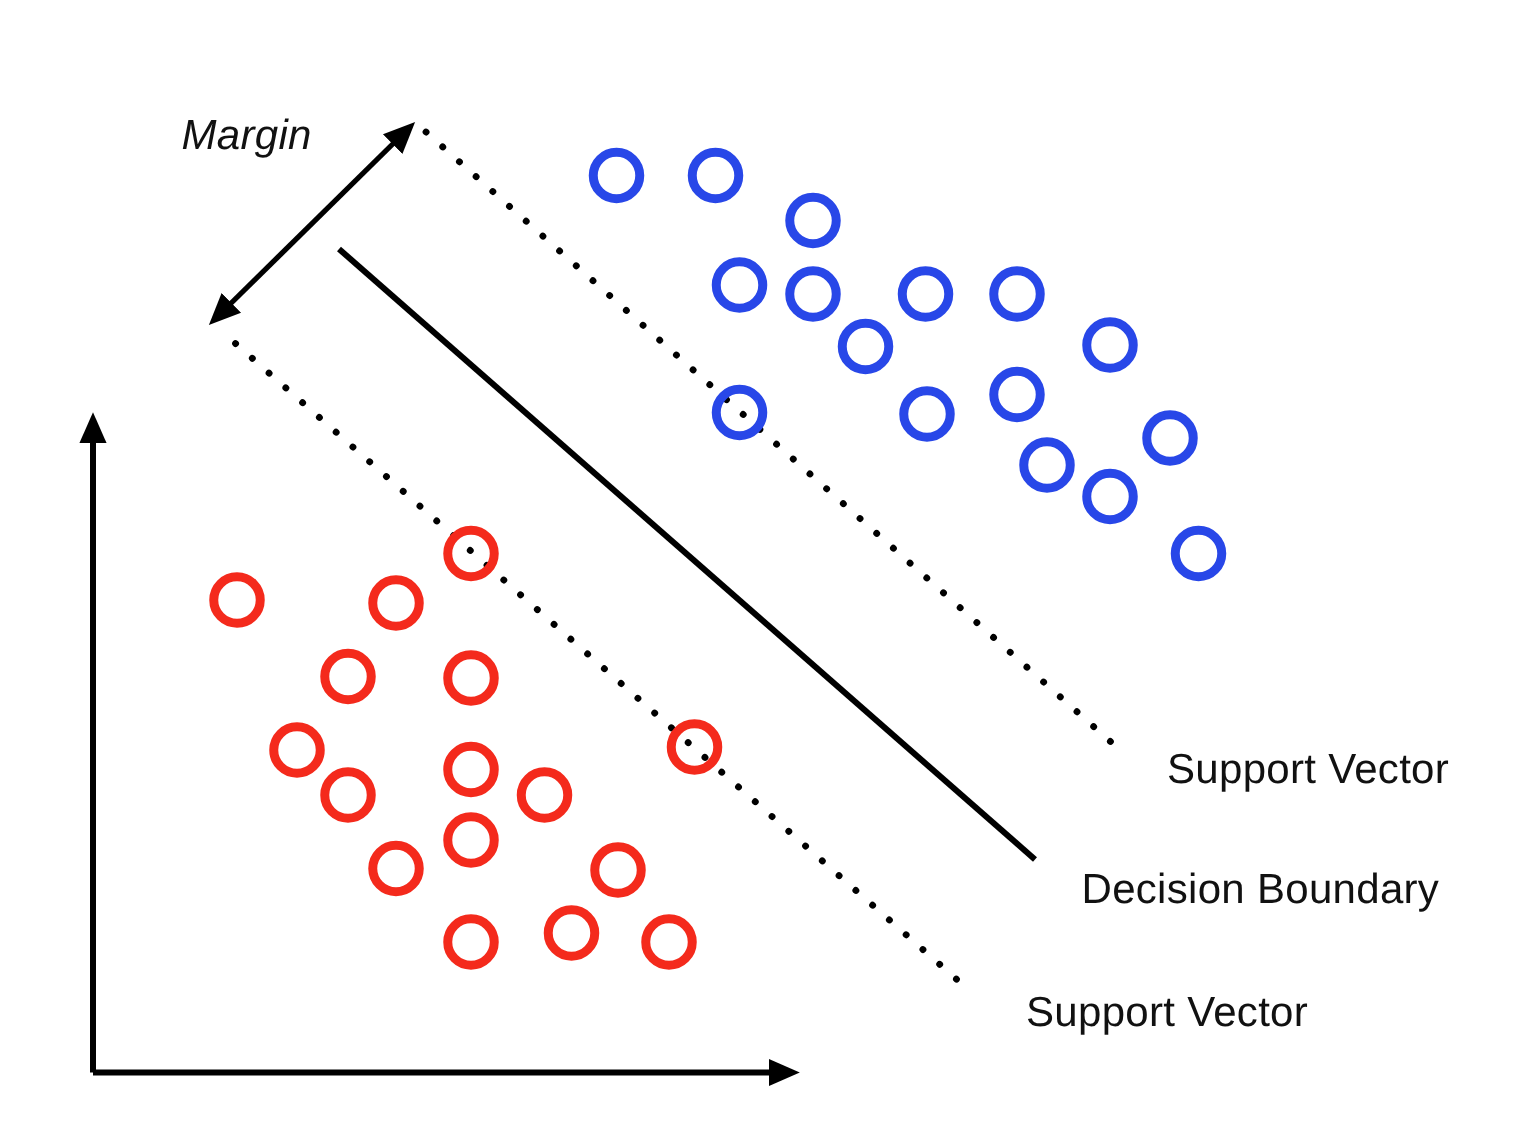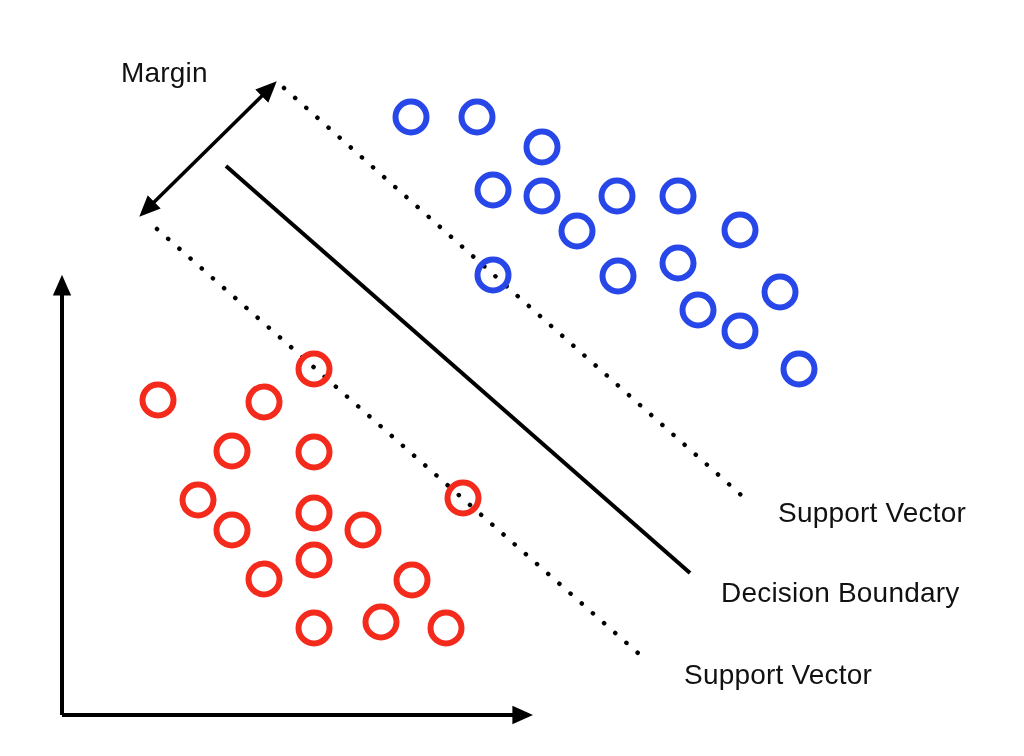--- a/index.html
+++ b/index.html
@@ -27,21 +27,21 @@
     height: 756px;
   }
   .diagram-label {
     position: absolute;
     font-size: 28px;
     line-height: 1;
     color: #111111;
     white-space: nowrap;
     letter-spacing: 0.2px;
   }
-  .label-margin            { left: 121px; top: 59px;  }
+  .label-margin            { left: 121px; top: 76px; font-style: italic;  }
   .label-sv-upper          { left: 778px; top: 499px; }
   .label-decision-boundary { left: 721px; top: 579px; }
   .label-sv-lower          { left: 684px; top: 661px; }
 </style>
 </head>
 <body>
 
 <div class="stage">
 
   <svg class="canvas" viewBox="0 0 1024 756" xmlns="http://www.w3.org/2000/svg">

